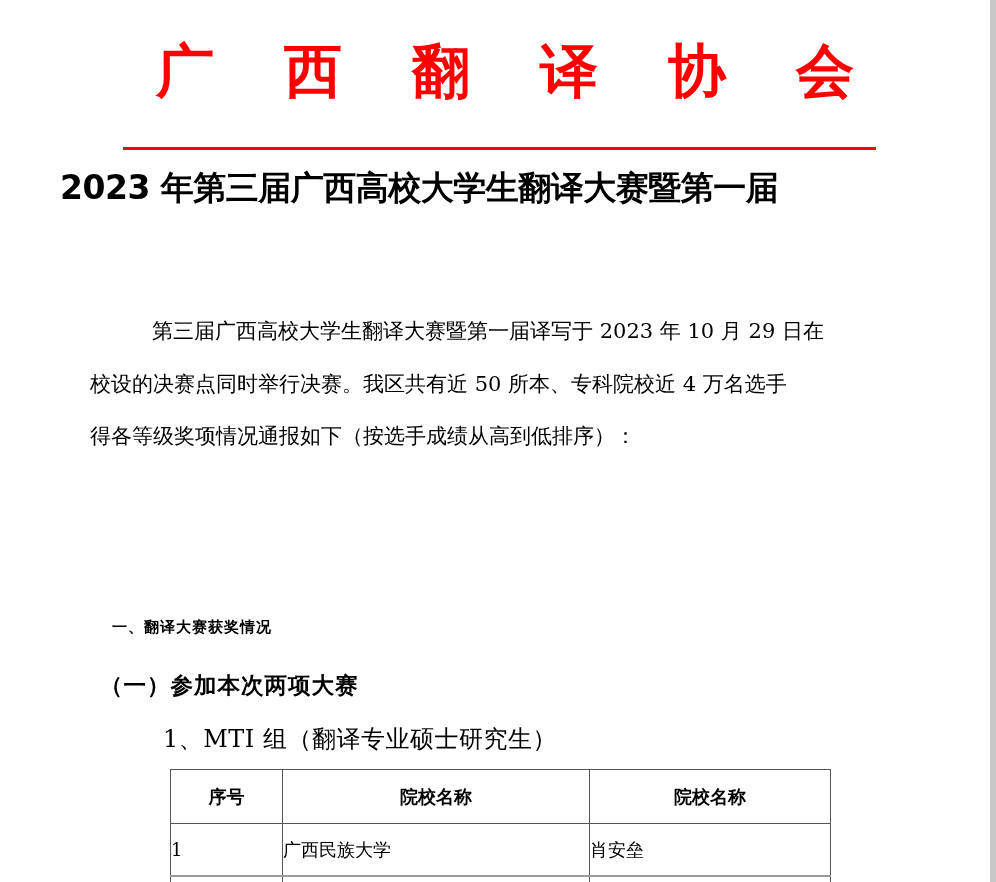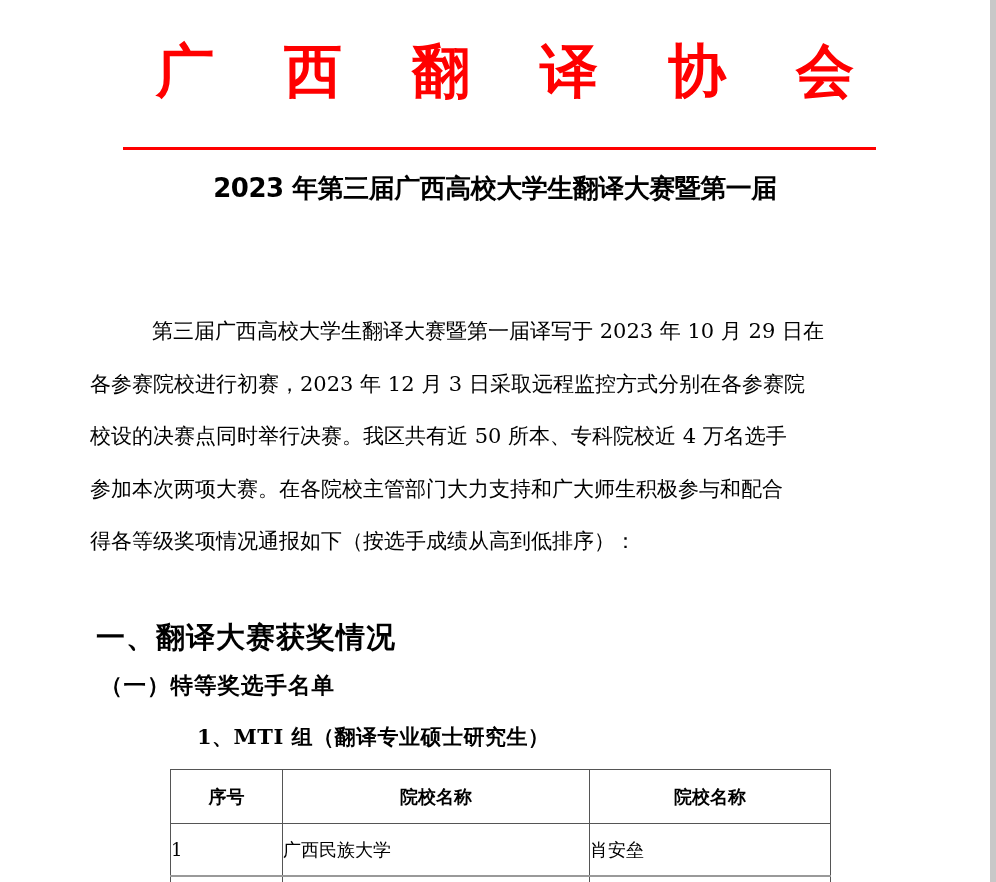--- a/index.html
+++ b/index.html
@@ -15,36 +15,36 @@
     .org-title {
       position: absolute; left: 150px; top: 36px; width: 710px;
       display: flex; justify-content: space-between;
       font-family: "DejaVu Sans", "Liberation Sans", sans-serif;
       font-weight: bold; font-size: 58px; line-height: 70px;
     }
     .org-title span { display: inline-block; width: 70px; text-align: center; }
     .red-rule { position: absolute; left: 123px; top: 147px; width: 753px; height: 3px; }
 
     .doc-title {
-      position: absolute; left: 60px; top: 166px; width: 870px; text-align: center;
+      position: absolute; left: 60px; top: 166px; width: 870px; 
       font-family: "DejaVu Sans", "Liberation Sans", sans-serif;
-      font-weight: bold; font-size: 26px; line-height: 44px; letter-spacing: -0.5px;
+      font-weight: bold; font-size: 33px; line-height: 44px; letter-spacing: -0.5px;
     }
     .doc-title div { white-space: nowrap; }
 
     .para {
       position: absolute; left: 90px; top: 305px; width: 812px;
       font-size: 21px; line-height: 52.5px;
     }
     .para div { white-space: nowrap; }
     .para .indent { padding-left: 62px; }
 
-    .h1 { position: absolute; left: 96px; top: 618px; font-size: 29px; font-weight: bold; letter-spacing: 1px; }
+    .h1 { position: absolute; left: 112px; top: 618px; font-size: 15px; font-weight: bold; letter-spacing: 1px; }
     .h2 { position: absolute; left: 100px; top: 670px; font-size: 22.5px; font-weight: bold; letter-spacing: 1px; }
-    .h3 { position: absolute; left: 163px; top: 723px; font-size: 21px; font-weight: bold; letter-spacing: 0.5px; margin-left: 34px; }
+    .h3 { position: absolute; left: 163px; top: 723px; font-size: 24px; font-weight: normal; letter-spacing: 0.5px; }
 
     table.awards {
       position: absolute; left: 170px; top: 769px; width: 660px;
       border-collapse: collapse; table-layout: fixed;
       font-size: 18px;
     }
     table.awards th, table.awards td {
       border: 1px solid #555; padding: 0;
     }
     table.awards th { height: 53px; font-weight: bold; }
@@ -66,28 +66,26 @@
   </div>
 
   <div class="red-rule" style="background: rgb(255, 0, 0);"></div>
 
   <div class="doc-title">
     <div>2023 年第三届广西高校大学生翻译大赛暨第一届</div>
   </div>
 
   <div class="para">
     <div class="indent">第三届广西高校大学生翻译大赛暨第一届译写于 2023 年 10 月 29 日在</div>
-    <div>各参赛院校进行初赛，2023 年 12 月 3 日采取远程监控方式分别在各参赛院</div>
     <div>校设的决赛点同时举行决赛。我区共有近 50 所本、专科院校近 4 万名选手</div>
-    <div>参加本次两项大赛。在各院校主管部门大力支持和广大师生积极参与和配合</div>
     <div>得各等级奖项情况通报如下（按选手成绩从高到低排序）：</div>
   </div>
 
   <div class="h1">一、翻译大赛获奖情况</div>
-  <div class="h2">（一）特等奖选手名单</div>
+  <div class="h2">（一）参加本次两项大赛</div>
   <div class="h3">1、MTI 组（翻译专业硕士研究生）</div>
 
   <table class="awards">
     <colgroup>
       <col style="width:112px">
       <col style="width:307px">
       <col style="width:241px">
     </colgroup>
     <thead>
       <tr>

